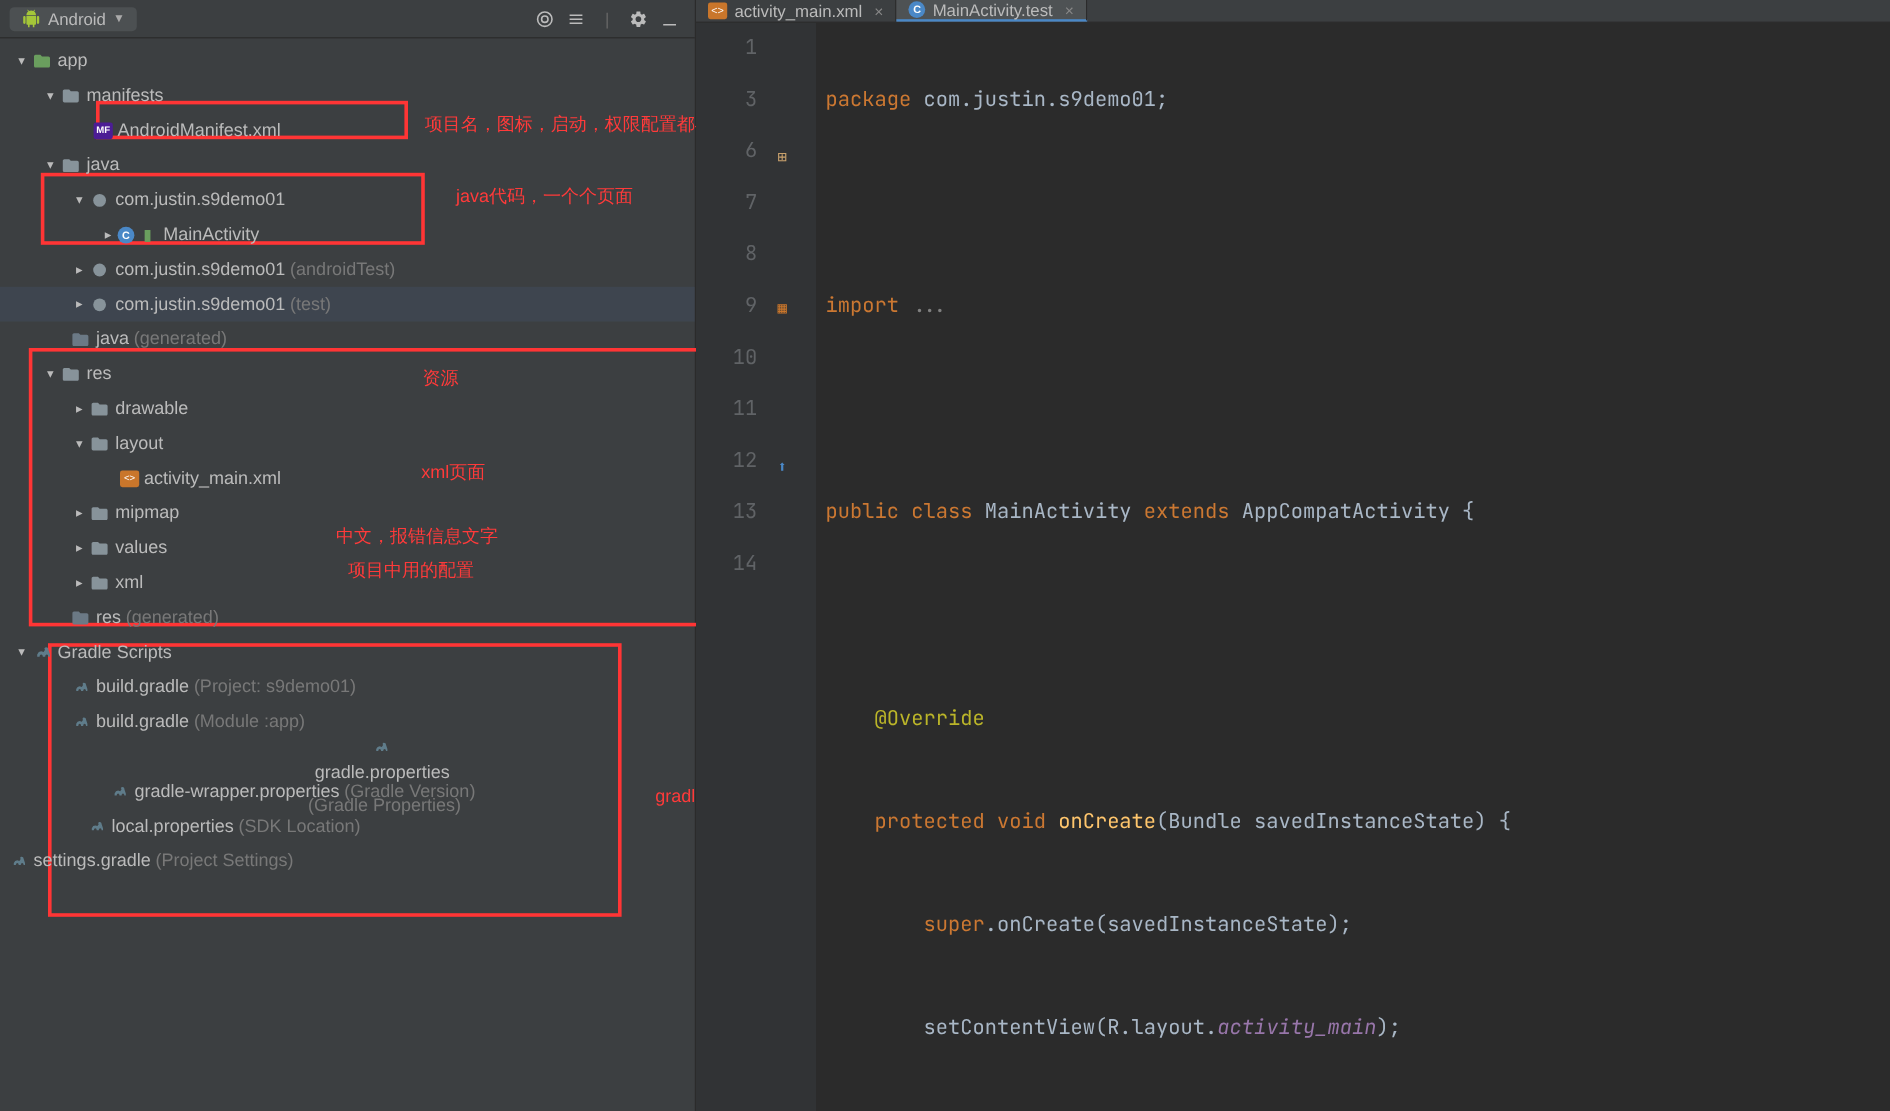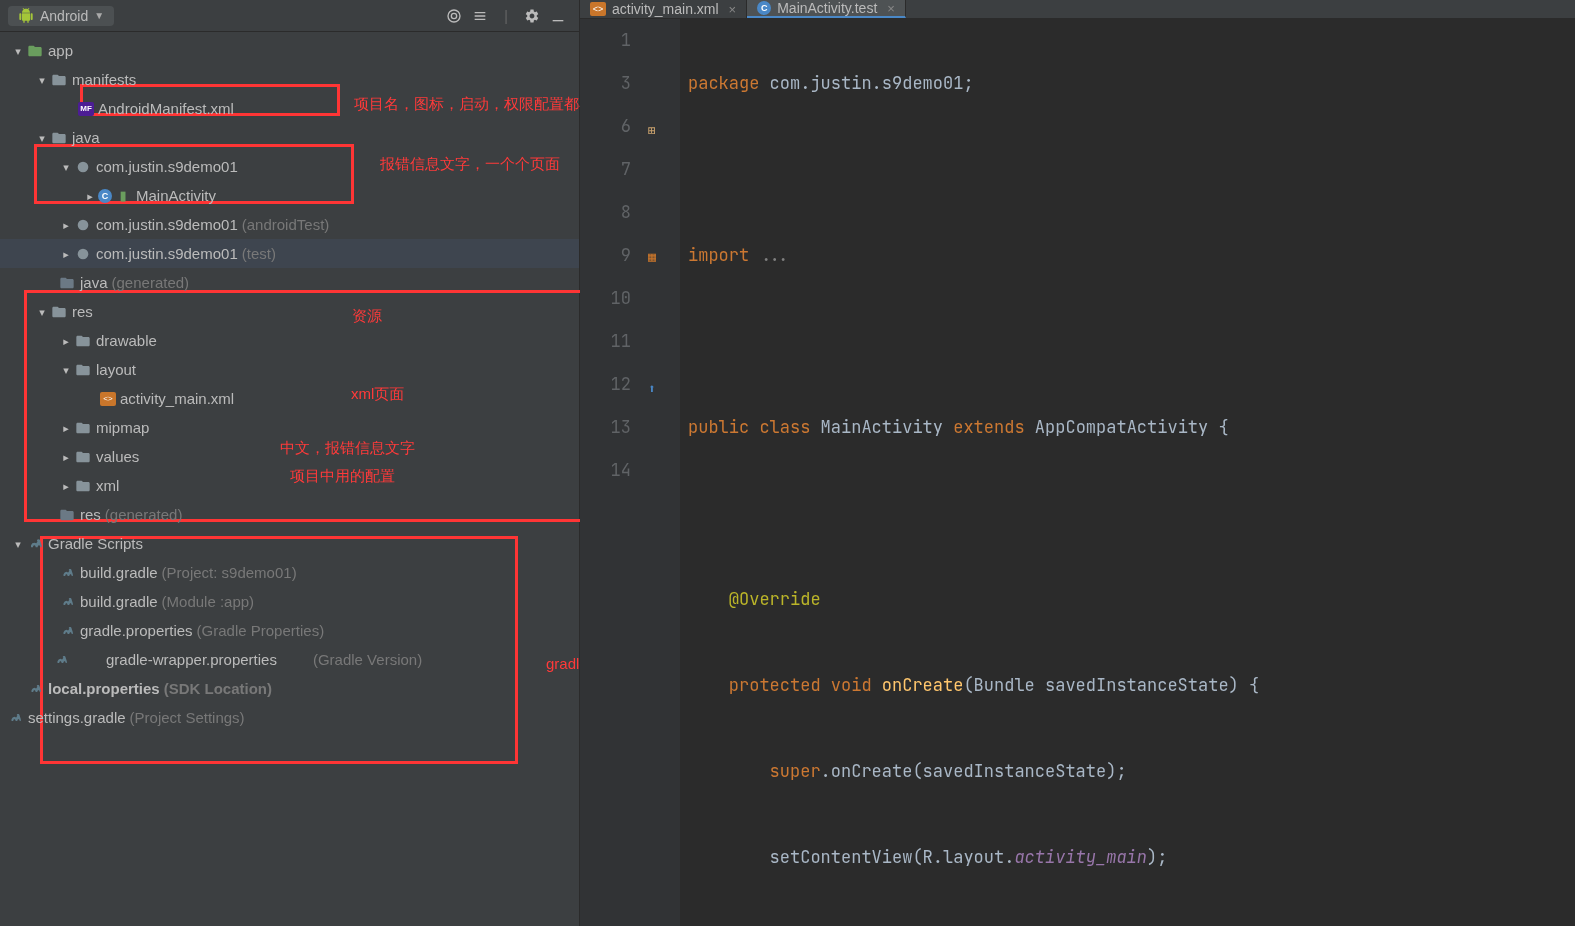--- a/index.html
+++ b/index.html
@@ -212,21 +212,21 @@
           </svg>
       </span>
     </div>
 
     <div class="tree" style="position:relative;">
 
       <div class="redbox" style="left:80px; top:52px; width:260px; height:32px;"></div>
       <div class="annotation" style="left:354px; top:58px;">项目名，图标，启动，权限配置都在这</div>
 
       <div class="redbox" style="left:34px; top:112px; width:320px; height:60px;"></div>
-      <div class="annotation" style="left:380px; top:118px;">报错信息文字，一个个页面</div>
+      <div class="annotation" style="left:380px; top:118px;">java代码，一个个页面</div>
 
       <div class="redbox" style="left:24px; top:258px; width:656px; height:232px;"></div>
       <div class="annotation" style="left:352px; top:270px;">资源</div>
       <div class="annotation" style="left:328px; top:348px;margin-left:23px;">xml页面</div>
       <div class="annotation" style="left:280px; top:402px;">中文，报错信息文字</div>
       <div class="annotation" style="left:290px; top:430px;">项目中用的配置</div>
 
       <div class="redbox" style="left:40px; top:504px; width:478px; height:228px;"></div>
       <div class="annotation" style="left:546px; top:618px;">gradle的一些配置</div>
 
@@ -411,39 +411,39 @@
           </div>
           <div class="tree-row" style="padding-left: 58px;">
             <span class="icon" style="color:#5f7c8a;">
       <svg width="14" height="14" viewBox="0 0 24 24" fill="currentColor">
                 <path d="M20 8c0-2-1-3-3-3-1 0-2 1-2 2s1 1 1 1l-2 3-3-1-3 1-2 3v3h3c0-2 1-3 2-3s2 1 2 3h3c0-2 1-3 2-3s2 1 2 3h2v-3l-2-6z"></path>
               </svg>
     </span>
     <span class="label">build.gradle</span>
     <span class="gray">(Module :app)</span>
           </div>
-          <div class="tree-row" style="padding-left: 58px;">
+          <div class="tree-row" style="padding-left: 58px; flex-direction: column;">
             <span class="icon" style="color:#5f7c8a;">
       <svg width="14" height="14" viewBox="0 0 24 24" fill="currentColor">
                 <path d="M20 8c0-2-1-3-3-3-1 0-2 1-2 2s1 1 1 1l-2 3-3-1-3 1-2 3v3h3c0-2 1-3 2-3s2 1 2 3h3c0-2 1-3 2-3s2 1 2 3h2v-3l-2-6z"></path>
               </svg>
     </span>
     <span class="label">gradle.properties</span>
     <span class="gray">(Gradle Properties)</span>
           </div>
-          <div class="tree-row" style="padding-left: 52px; gap: 32px;">
+          <div class="tree-row" style="padding-left: 90px;">
             <span class="icon" style="color:#5f7c8a;">
       <svg width="14" height="14" viewBox="0 0 24 24" fill="currentColor">
                 <path d="M20 8c0-2-1-3-3-3-1 0-2 1-2 2s1 1 1 1l-2 3-3-1-3 1-2 3v3h3c0-2 1-3 2-3s2 1 2 3h3c0-2 1-3 2-3s2 1 2 3h2v-3l-2-6z"></path>
               </svg>
     </span>
     <span class="label">gradle-wrapper.properties</span>
     <span class="gray">(Gradle Version)</span>
           </div>
-          <div class="tree-row" style="padding-left: 26px; font-weight: bold;">
+          <div class="tree-row" style="padding-left: 71px;">
             <span class="icon" style="color:#5f7c8a;">
       <svg width="14" height="14" viewBox="0 0 24 24" fill="currentColor">
                 <path d="M20 8c0-2-1-3-3-3-1 0-2 1-2 2s1 1 1 1l-2 3-3-1-3 1-2 3v3h3c0-2 1-3 2-3s2 1 2 3h3c0-2 1-3 2-3s2 1 2 3h2v-3l-2-6z"></path>
               </svg>
     </span>
     <span class="label">local.properties</span>
     <span class="gray">(SDK Location)</span>
           </div>
           <div class="tree-row" style="">
             <span class="icon" style="color:#5f7c8a;">

